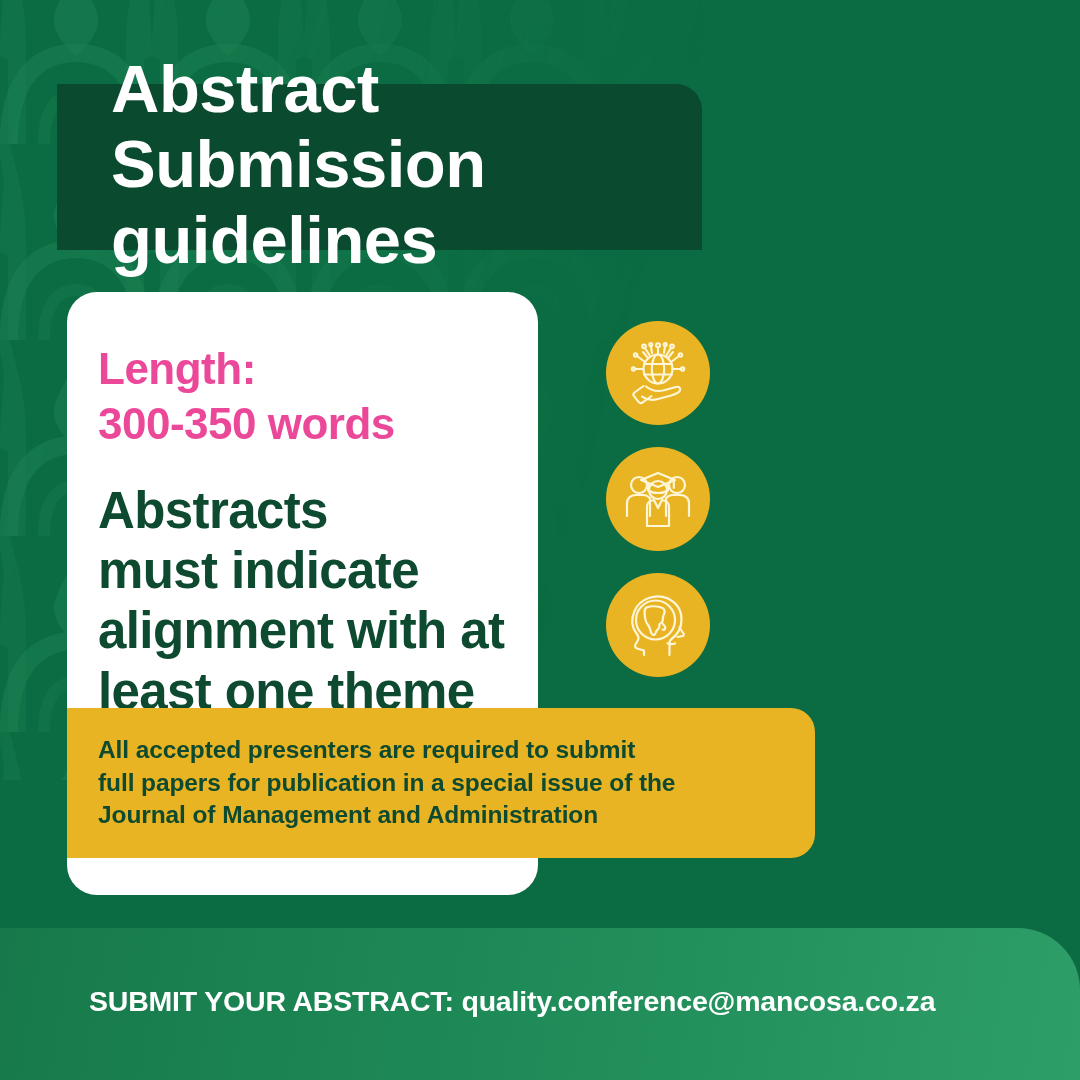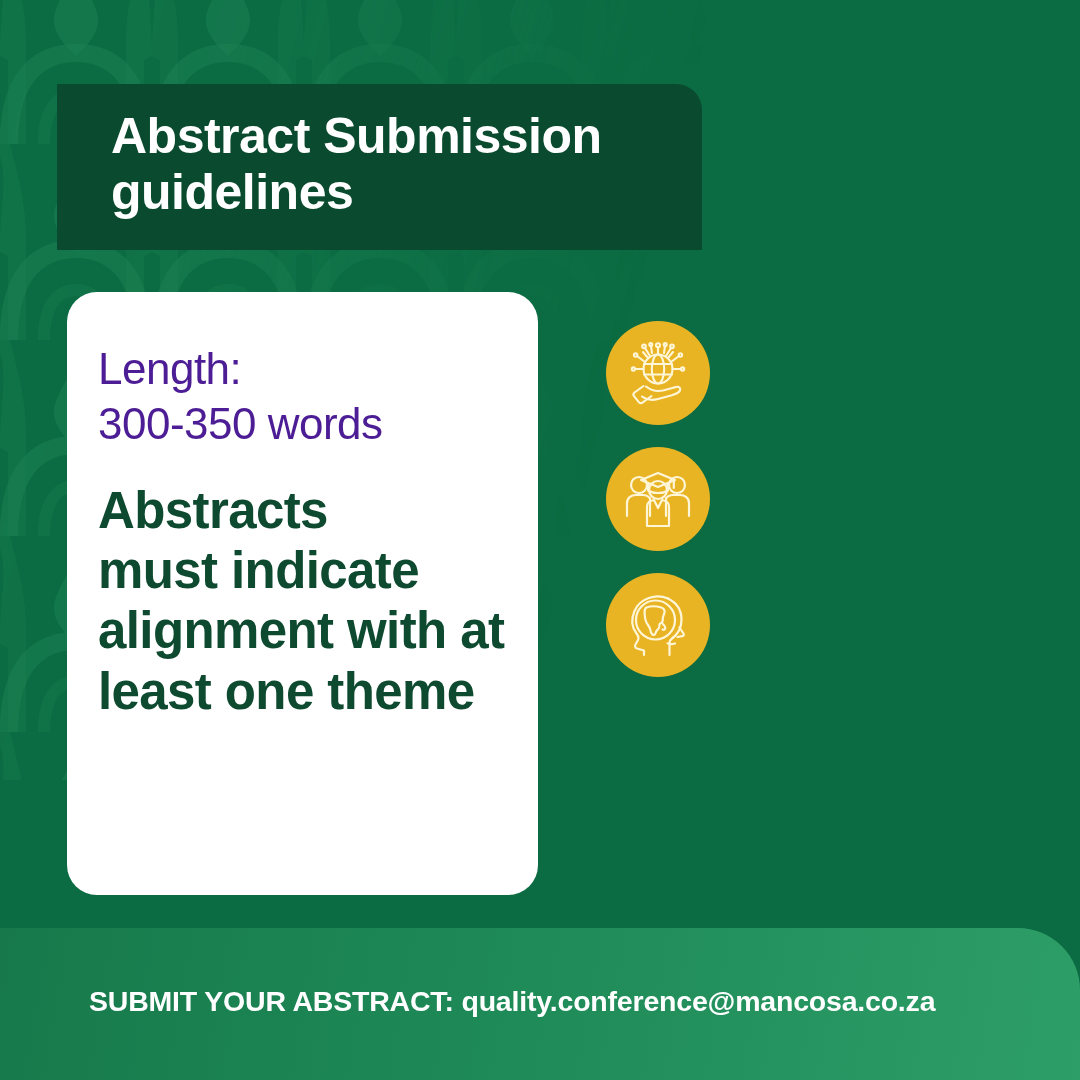--- a/index.html
+++ b/index.html
@@ -36,21 +36,21 @@
     position:absolute;
     left:57px; top:84px;
     width:645px; height:166px;
     background:#0A4A2E;
     border-radius:0 26px 0 0;
     display:flex;
     align-items:center;
   }
   .header-title {
     color:#FFFFFF;
-    font-size:50px;
+    font-size:67px;
     font-weight:bold;
     line-height:1.12;
     letter-spacing:-0.5px;
     padding-left:54px;
     padding-right:20px;
     padding-bottom:6px;
   }
 
   
   .white-card {
@@ -58,23 +58,23 @@
     left:67px; top:292px;
     width:471px; height:603px;
     background:#FFFFFF;
     border-radius:30px;
     z-index:2;
   }
   .card-inner {
     padding:50px 30px 0 31px;
   }
   .length-label {
-    color:#4c1d95;
+    color:#ec4899;
     font-size:44px;
-    font-weight:normal;
+    font-weight:bold;
     line-height:1.24;
     letter-spacing:-0.5px;
     white-space:pre-line;
   }
   .abstracts-text {
     margin-top:30px;
     color:#0E4A30;
     font-size:51px;
     font-weight:bold;
     line-height:1.18;
@@ -251,18 +251,23 @@
     <div class="card-inner">
       <div class="length-label">Length:
 300-350 words</div>
       <div class="abstracts-text">Abstracts
 must indicate
 alignment with at
 least one theme</div>
     </div>
   </div>
 
+  <div class="yellow-banner">
+    <div class="banner-text">All accepted presenters are required to submit
+full papers for publication in a special issue of the
+Journal of Management and Administration</div>
+  </div>
 
   <div class="footer-band">
     <div class="footer-text"><span>SUBMIT YOUR ABSTRACT: </span><span class="footer-email">quality.conference@mancosa.co.za</span></div>
   </div>
 
 </div>
 
 </body></html>

